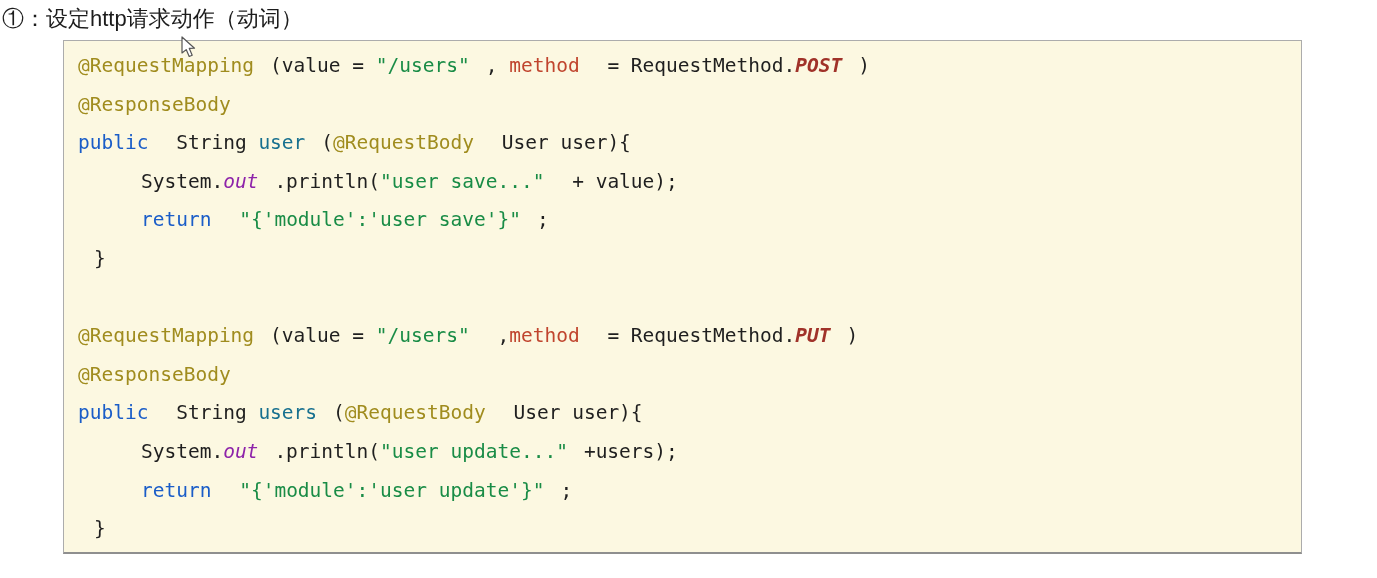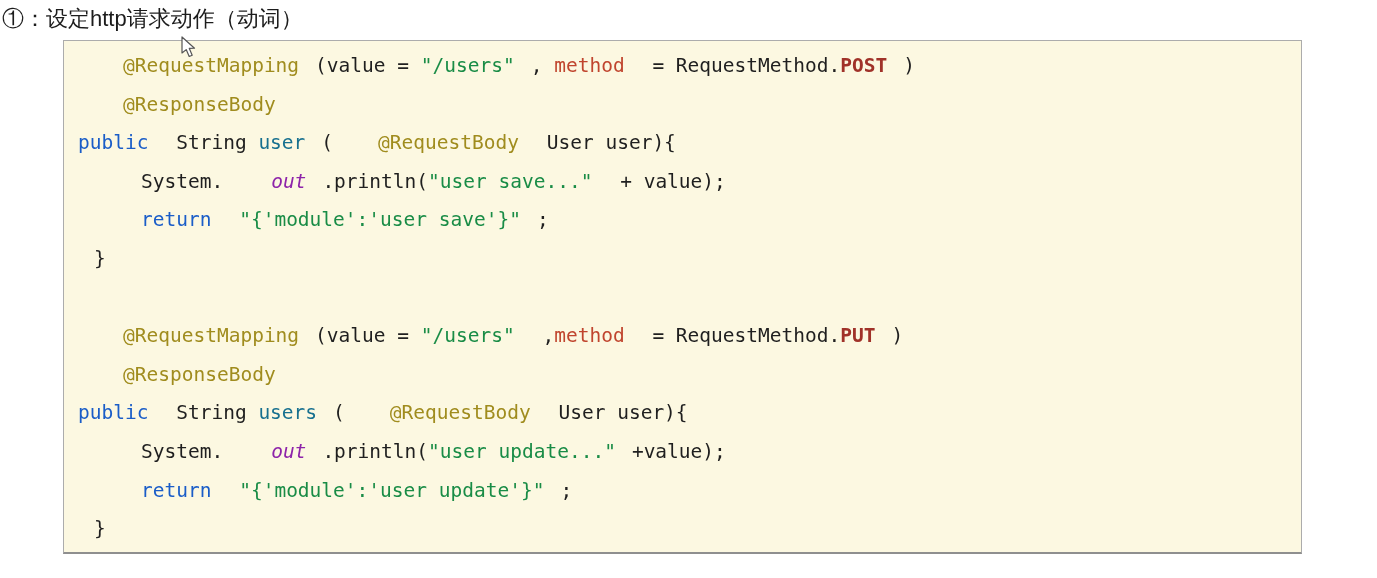--- a/index.html
+++ b/index.html
@@ -40,27 +40,27 @@
   }
   .code-line {
     font-family: "DejaVu Sans Mono", "Liberation Mono", monospace;
     font-size: 19.5px;
     height: 38.6px;
     line-height: 38.6px;
     white-space: pre;
     color: var(--default-text, #1f1f1f);
   }
   .tok-def   { color: var(--default-text, #1f1f1f); margin-left: 16px; }
-  .tok-ann   { color: var(--annotation, #a08c1e); margin-left: 45px; }
+  .tok-ann   { color: var(--annotation, #a08c1e); }
   .tok-kw    { color: var(--keyword, #1a5dc8); }
   .tok-fn    { color: var(--method-name, #17708f); }
   .tok-str   { color: var(--string, #198c46); }
-  .tok-field { color: var(--static-field, #8e24aa); font-style: italic; margin-left: 48px; }
+  .tok-field { color: var(--static-field, #8e24aa); font-style: italic; }
   .tok-attr  { color: var(--attribute, #c0452e); font-weight: normal; }
-  .tok-enum  { color: var(--enum-constant, #a03229); font-weight: bold; }
+  .tok-enum  { color: var(--enum-constant, #a03229); font-weight: bold; font-style: italic; }
   .mouse-cursor {
     position: absolute;
     left: 181px;
     top: 36px;
     width: 15px;
     height: 22px;
     pointer-events: none;
   }
 </style>
 </head>
@@ -75,21 +75,21 @@
         <div class="code-line"><span class="tok-ann">@RequestMapping</span><span class="tok-def">(value = </span><span class="tok-str">"/users"</span><span class="tok-def">, </span><span class="tok-attr">method</span><span class="tok-def"> = RequestMethod.</span><span class="tok-enum">POST</span><span class="tok-def">)</span></div>
         <div class="code-line"><span class="tok-ann">@ResponseBody</span></div>
         <div class="code-line"><span class="tok-kw">public</span><span class="tok-def"> String </span><span class="tok-fn">user</span><span class="tok-def">(</span><span class="tok-ann">@RequestBody</span><span class="tok-def"> User user){</span></div>
         <div class="code-line"><span class="tok-def">    System.</span><span class="tok-field">out</span><span class="tok-def">.println(</span><span class="tok-str">"user save..."</span><span class="tok-def"> + value);</span></div>
         <div class="code-line"><span class="tok-def">    </span><span class="tok-kw">return</span><span class="tok-def"> </span><span class="tok-str">"{'module':'user save'}"</span><span class="tok-def">;</span></div>
         <div class="code-line"><span class="tok-def">}</span></div>
         <div class="code-line">&nbsp;</div>
         <div class="code-line"><span class="tok-ann">@RequestMapping</span><span class="tok-def">(value = </span><span class="tok-str">"/users"</span><span class="tok-def"> ,</span><span class="tok-attr">method</span><span class="tok-def"> = RequestMethod.</span><span class="tok-enum">PUT</span><span class="tok-def">)</span></div>
         <div class="code-line"><span class="tok-ann">@ResponseBody</span></div>
         <div class="code-line"><span class="tok-kw">public</span><span class="tok-def"> String </span><span class="tok-fn">users</span><span class="tok-def">(</span><span class="tok-ann">@RequestBody</span><span class="tok-def"> User user){</span></div>
-        <div class="code-line"><span class="tok-def">    System.</span><span class="tok-field">out</span><span class="tok-def">.println(</span><span class="tok-str">"user update..."</span><span class="tok-def">+value);</span></div>
+        <div class="code-line"><span class="tok-def">    System.</span><span class="tok-field">out</span><span class="tok-def">.println(</span><span class="tok-str">"user update..."</span><span class="tok-def">+users);</span></div>
         <div class="code-line"><span class="tok-def">    </span><span class="tok-kw">return</span><span class="tok-def"> </span><span class="tok-str">"{'module':'user update'}"</span><span class="tok-def">;</span></div>
         <div class="code-line"><span class="tok-def">}</span></div>
       </div>
   </div>
 
   <svg class="mouse-cursor" viewBox="0 0 15 22" xmlns="http://www.w3.org/2000/svg">
     <path d="M1,1 L1,17 L5.2,13.6 L8.2,20.5 L11.2,19.2 L8.3,12.4 L13.5,12.2 Z" fill="#ffffff" stroke="#555555" stroke-width="1.2" stroke-linejoin="round"></path>
   </svg>
 
 </div>

